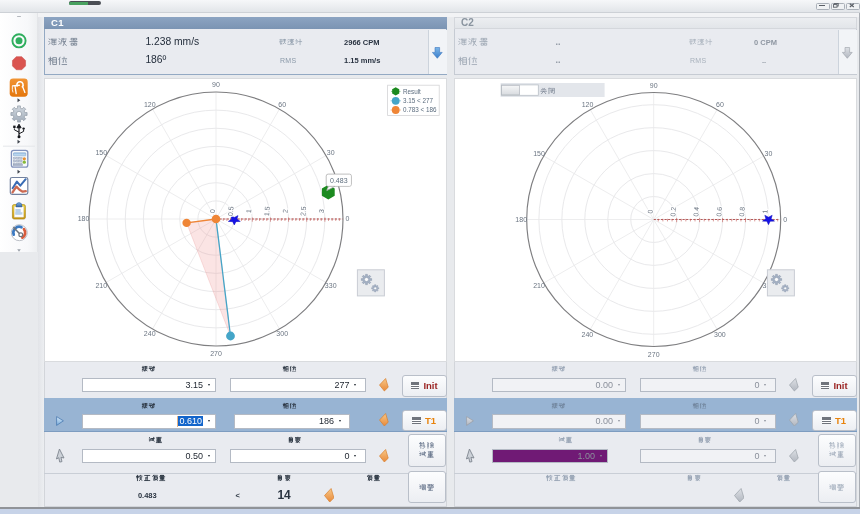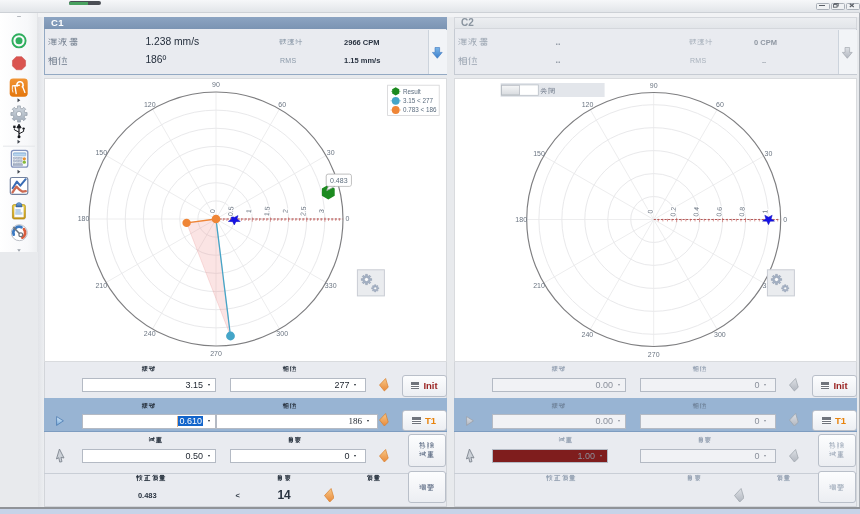--- a/index.html
+++ b/index.html
@@ -435,21 +435,21 @@
       <use href="#g37327" width="6.8" height="6.8"></use>
     </svg>
   </div>
 <div class="inp" style="left:82.0px;top:377.5px;width:134.0px;height:14.0px;">3.15<span class="sp" style="width:12px"></span></div>
 <div class="inp" style="left:230.0px;top:377.5px;width:135.5px;height:14.0px;">277<span class="sp" style="width:15px"></span></div>
 <div class="inp" style="left:82.0px;top:413.5px;width:134.0px;height:15.0px;">
     <span style="width:1px;height:11px;background:#e2b287;display:inline-block;margin-right:0.5px"></span>
     <span style="background:#1365cb;color:#fff;padding:0 1px">0.610</span>
     <span class="sp" style="width:12px"></span>
   </div>
-<div class="inp" style="left:216px;top:413.5px;width:162px;height:15.0px;font-family:Liberation Serif, serif;">186<span class="sp" style="width:15px"></span></div>
+<div class="inp" style="left:234px;top:413.5px;width:116px;height:15.0px;">186<span class="sp" style="width:15px"></span></div>
 <div class="inp" style="left:82.0px;top:448.5px;width:134.0px;height:14.0px;">0.50<span class="sp" style="width:12px"></span></div>
 <div class="inp" style="left:230.0px;top:448.5px;width:135.5px;height:14.0px;">0<span class="sp" style="width:15px"></span></div>
 <div class="ctr" style="left:147.3px;top:495px;font-size:7.5px;font-weight:bold;color:#2a3441">0.483</div>
 <div class="ctr" style="left:237.8px;top:495px;font-size:7.5px;font-weight:bold;color:#2a3441">&lt;</div>
 <div class="ctr" style="left:284.1px;top:495px;font-size:12px;font-weight:bold;color:#2a3441">14</div>
 <svg class="abs" style="left:379.44px;top:378.25px" width="9.7" height="13.5">
     <polygon points="0.50,7.02 6.61,0.50 9.22,9.18 5.35,13.00" fill="url(#arr)" stroke="#d8802e" stroke-width="0.7"></polygon>
   </svg>
 <svg class="abs" style="left:379.44px;top:412.75px" width="9.7" height="13.5">
     <polygon points="0.50,7.02 6.61,0.50 9.22,9.18 5.35,13.00" fill="url(#arr)" stroke="#d8802e" stroke-width="0.7"></polygon>
@@ -702,21 +702,21 @@
       <use href="#g36136" width="6.8" height="6.8"></use>
     </svg>
     <svg class="cj" width="6.8" height="6.8" style="color:#97a3b4;stroke-width:13">
       <use href="#g37327" width="6.8" height="6.8"></use>
     </svg>
   </div>
 <div class="inp" style="left:492.0px;top:377.5px;width:134.0px;height:14.0px;background:#f1f2f5;color:#8a909b;">0.00<span class="sp" style="width:12px"></span></div>
 <div class="inp" style="left:640.0px;top:377.5px;width:135.5px;height:14.0px;background:#f1f2f5;color:#8a909b;">0<span class="sp" style="width:15px"></span></div>
 <div class="inp" style="left:492.0px;top:413.5px;width:134.0px;height:15.0px;background:#f1f2f5;color:#8a909b;">0.00<span class="sp" style="width:12px"></span></div>
 <div class="inp" style="left:640.0px;top:413.5px;width:135.5px;height:15.0px;background:#f1f2f5;color:#8a909b;">0<span class="sp" style="width:15px"></span></div>
-<div class="inp" style="left:492.0px;top:448.5px;width:116px;height:14.0px;background:#7f1d1d;color:#8a909b;">1.00<span class="sp" style="width:12px"></span></div>
+<div class="inp" style="left:492.0px;top:448.5px;width:116px;height:14.0px;background:#701a75;color:#8a909b;">1.00<span class="sp" style="width:12px"></span></div>
 <div class="inp" style="left:640.0px;top:448.5px;width:135.5px;height:14.0px;background:#f1f2f5;color:#8a909b;">0<span class="sp" style="width:15px"></span></div>
 <svg class="abs" style="left:789.44px;top:378.25px" width="9.7" height="13.5">
     <polygon points="0.50,7.02 6.61,0.50 9.22,9.18 5.35,13.00" fill="url(#arrg)" stroke="#9aa0a8" stroke-width="0.7"></polygon>
   </svg>
 <svg class="abs" style="left:789.44px;top:412.75px" width="9.7" height="13.5">
     <polygon points="0.50,7.02 6.61,0.50 9.22,9.18 5.35,13.00" fill="url(#arrg)" stroke="#9aa0a8" stroke-width="0.7"></polygon>
   </svg>
 <svg class="abs" style="left:789.44px;top:448.75px" width="9.7" height="13.5">
     <polygon points="0.50,7.02 6.61,0.50 9.22,9.18 5.35,13.00" fill="url(#arrg)" stroke="#9aa0a8" stroke-width="0.7"></polygon>
   </svg>

